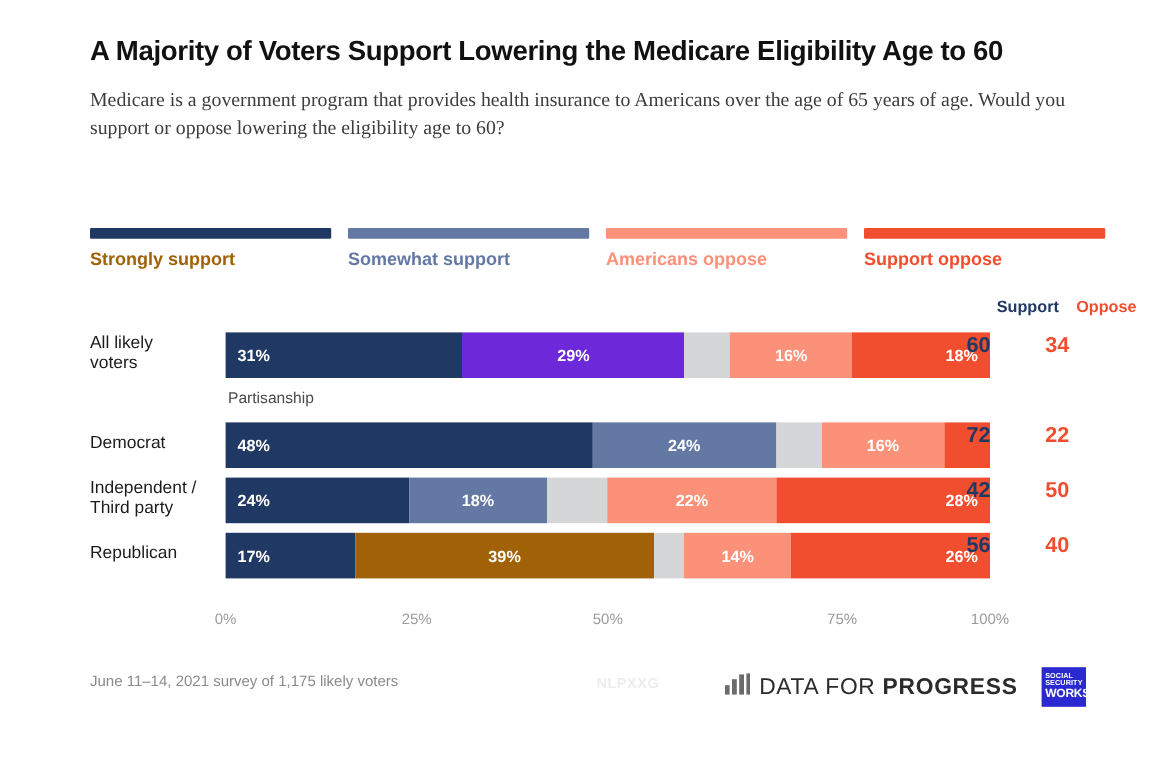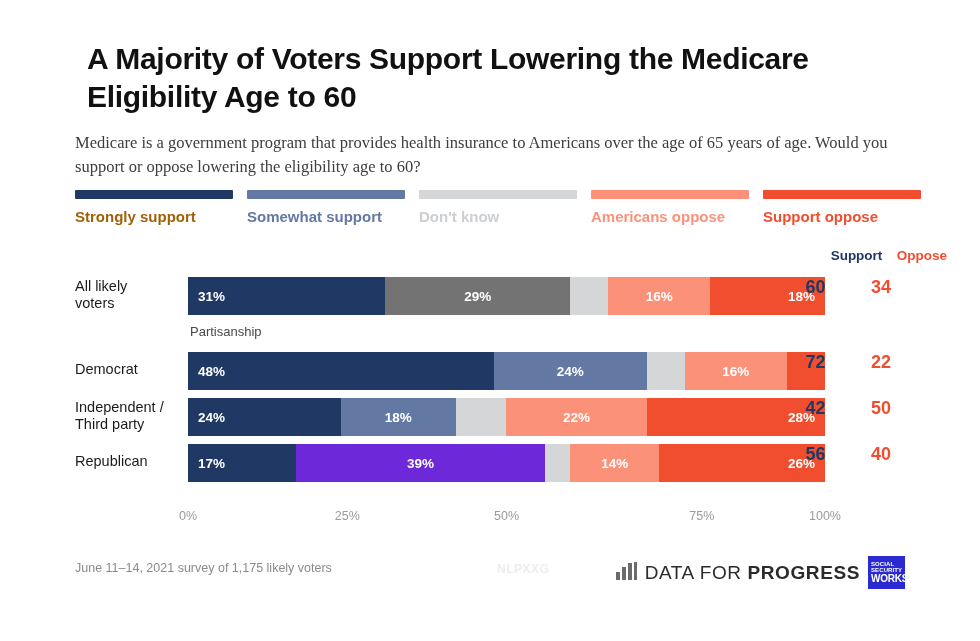--- a/index.html
+++ b/index.html
@@ -25,26 +25,26 @@
   }
 
   
   .header {
     position: absolute;
     left: 75px;
     top: 28px;
     width: 850px;
   }
   .title {
-    font-size: 30px;
+    font-size: 23px;
     font-weight: bold;
     line-height: 1.28;
     letter-spacing: -0.3px;
     color: #111111;
-    margin: 12px;
+    margin: 0;
     max-width: 820px;
   }
   .subtitle {
     font-family: "Liberation Serif", serif;
     font-size: 16.5px;
     line-height: 1.45;
     color: #3d3d3d;
     margin: 14px 0 0 0;
     max-width: 880px;
   }
@@ -212,21 +212,21 @@
     font-weight: bold;
     letter-spacing: 0.5px;
     color: #ededed;
   }
   .brand {
     position: absolute;
     right: 75px;
     top: 556px;
     display: flex;
     align-items: center;
-    gap: 8px;
+    gap: 20px;
   }
   .dfp {
     display: flex;
     align-items: center;
     gap: 7px;
   }
   .dfp-icon {
     display: block;
   }
   .dfp-text {
@@ -270,24 +270,20 @@
   <div class="legend" id="legend-root">
       <div class="legend-item">
         <div class="legend-swatch" style="background: rgb(31, 56, 100);"></div>
         <div class="legend-label" style="color: #a16207;">Strongly support</div>
       </div>
       <div class="legend-item">
         <div class="legend-swatch" style="background: rgb(100, 120, 164);"></div>
         <div class="legend-label" style="color: rgb(100, 120, 164);">Somewhat support</div>
       </div>
       <div class="legend-item">
-        <div class="legend-swatch" style="background: rgb(212, 214, 216);"></div>
-        <div class="legend-label" style="color: rgb(204, 207, 210);">Don't know</div>
-      </div>
-      <div class="legend-item">
         <div class="legend-swatch" style="background: rgb(252, 145, 121);"></div>
         <div class="legend-label" style="color: rgb(252, 145, 121);">Americans oppose</div>
       </div>
       <div class="legend-item">
         <div class="legend-swatch" style="background: rgb(240, 78, 46);"></div>
         <div class="legend-label" style="color: rgb(240, 78, 46);">Support oppose</div>
       </div>
     </div>
 
   <div class="col-headers">
@@ -298,21 +294,21 @@
   <div class="chart" id="chart-root">
       <div class="row">
         <div class="row-label">
           <div>All likely</div>
           <div>voters</div>
         </div>
         <div class="bar-wrap">
           <div class="seg left-lab" style="width: 31%; background: rgb(31, 56, 100);">
             <span class="seg-val">31%</span>
           </div>
-          <div class="seg center-lab" style="width: 29%; background: #737373;">
+          <div class="seg center-lab" style="width: 29%; background: #6d28d9;">
             <span class="seg-val">29%</span>
           </div>
           <div class="seg center-lab" style="width: 6%; background: rgb(212, 214, 216);"></div>
           <div class="seg center-lab" style="width: 16%; background: rgb(252, 145, 121);">
             <span class="seg-val">16%</span>
           </div>
           <div class="seg right-lab" style="width: 18%; background: rgb(240, 78, 46);">
             <span class="seg-val">18%</span>
           </div>
         </div>
@@ -372,21 +368,21 @@
         </div>
       </div>
       <div class="row">
         <div class="row-label">
           <div>Republican</div>
         </div>
         <div class="bar-wrap">
           <div class="seg left-lab" style="width: 17%; background: rgb(31, 56, 100);">
             <span class="seg-val">17%</span>
           </div>
-          <div class="seg center-lab" style="width: 39%; background: #6d28d9;">
+          <div class="seg center-lab" style="width: 39%; background: #a16207;">
             <span class="seg-val">39%</span>
           </div>
           <div class="seg center-lab" style="width: 4%; background: rgb(212, 214, 216);"></div>
           <div class="seg center-lab" style="width: 14%; background: rgb(252, 145, 121);">
             <span class="seg-val">14%</span>
           </div>
           <div class="seg right-lab" style="width: 26%; background: rgb(240, 78, 46);">
             <span class="seg-val">26%</span>
           </div>
         </div>

